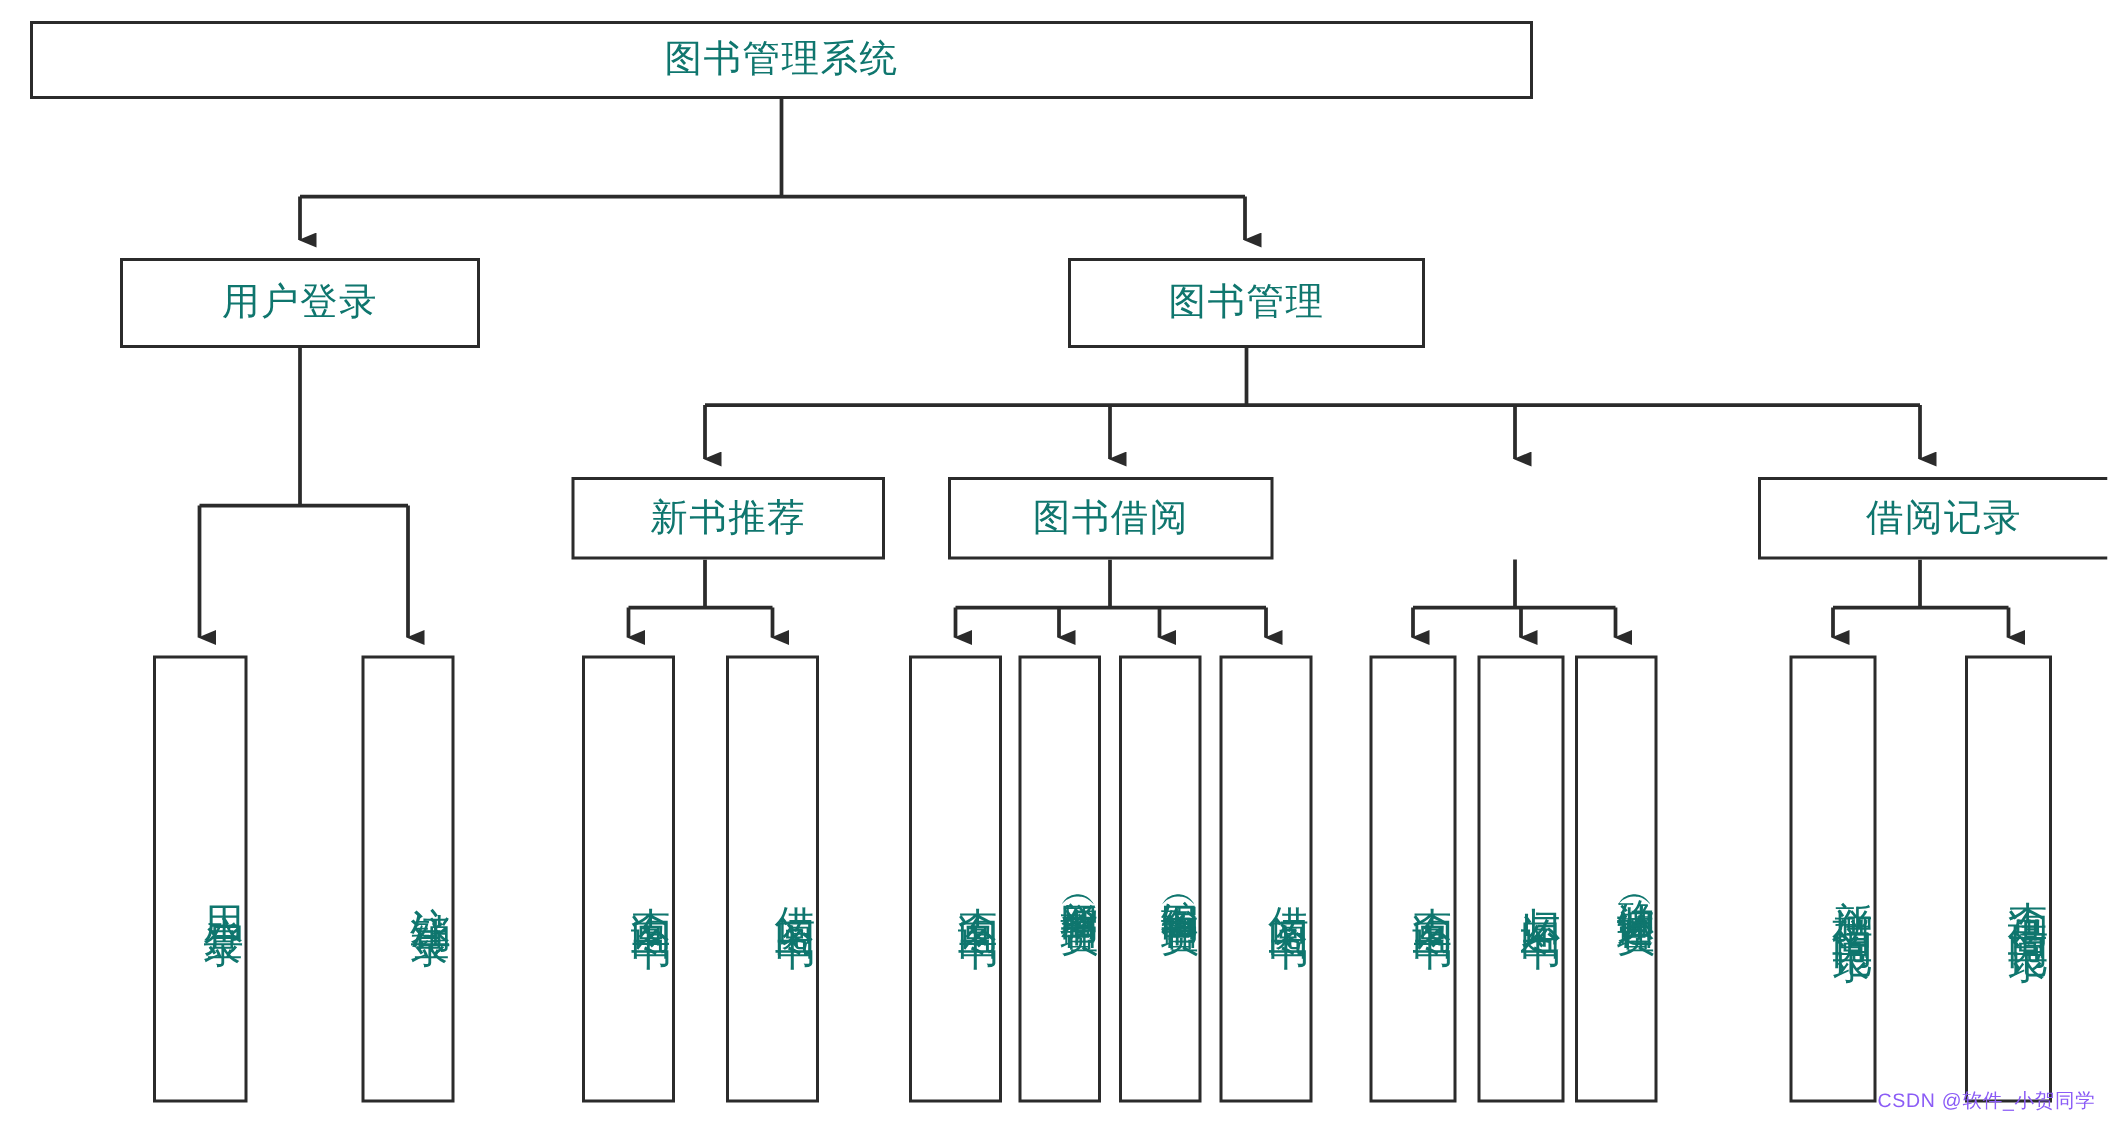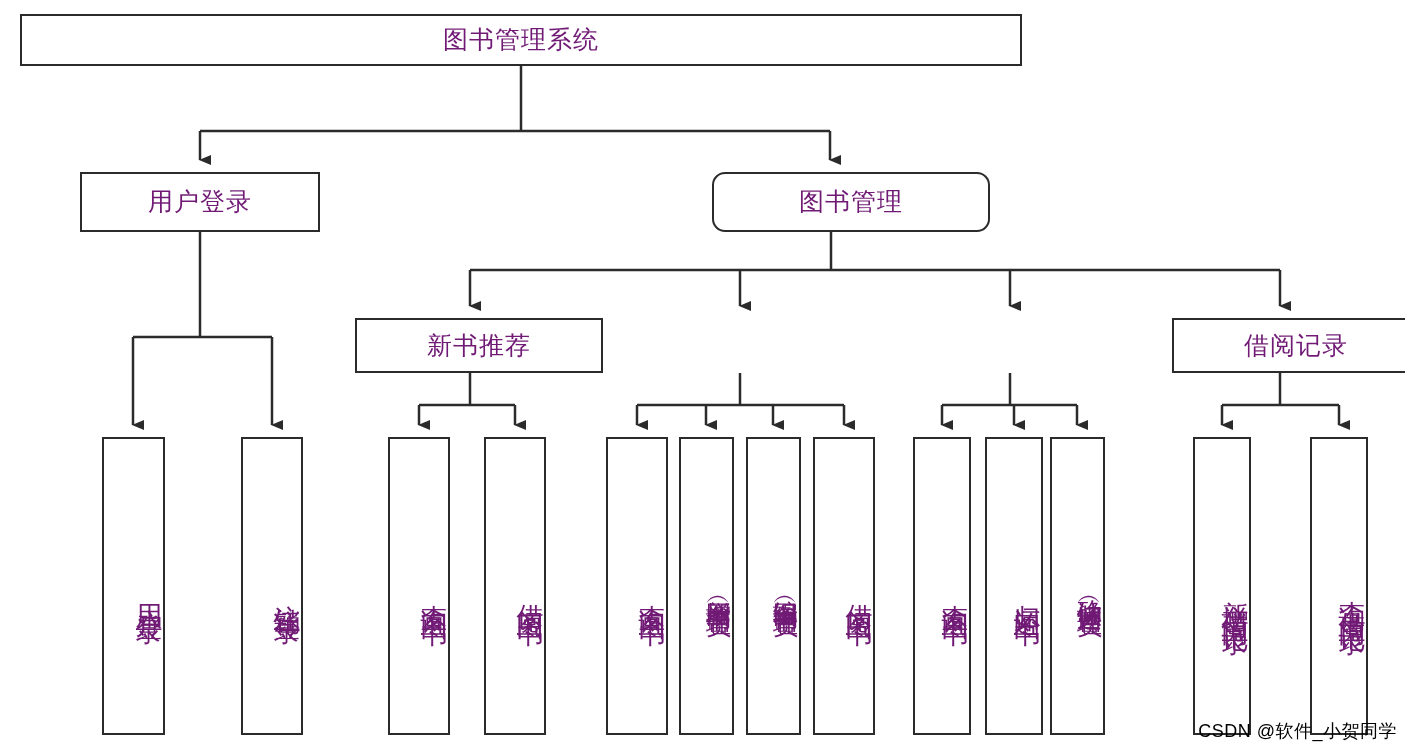--- a/index.html
+++ b/index.html
@@ -26,21 +26,21 @@
     pointer-events: none;
   }
   .node {
     position: absolute;
     box-sizing: border-box;
     border: 2.5px solid #2b2b2b;
     background: #ffffff;
     display: flex;
     align-items: center;
     justify-content: center;
-    color: #701a75;
+    color: #0f766e;
   }
   .node.horiz {
     font-size: 25px;
     line-height: 1.1;
     letter-spacing: 1px;
   }
   .node.vert {
     writing-mode: vertical-rl;
     text-orientation: upright;
     align-items: flex-start;
@@ -53,22 +53,22 @@
   .node.vert .vtext {
     writing-mode: vertical-rl;
     text-orientation: upright;
     display: block;
     white-space: nowrap;
   }
   #watermark {
     position: absolute;
     right: 8px;
     bottom: 4px;
-    font-size: 18px;
-    color: #000000;
+    font-size: 13px;
+    color: #8b5cf6;
     letter-spacing: 0.5px;
     white-space: nowrap;
   }
 </style>
 </head>
 <body>
 
 <div id="canvas">
 
   <svg id="wires" viewBox="0 0 1405 747" width="1405" height="747" xmlns="http://www.w3.org/2000/svg">
@@ -121,26 +121,29 @@
     </g>
   </svg>
 
   <div class="node horiz" style="left:20px; top:14px; width:1002px; height:52px;">
     <span>图书管理系统</span>
   </div>
 
   <div class="node horiz" style="left:80px; top:172px; width:240px; height:60px;">
     <span>用户登录</span>
   </div>
-  <div class="node horiz" style="left:712px; top:172px; width:278px; height:60px;border-radius:13px;">
+  <div class="node horiz" style="left:712px; top:172px; width:238px; height:60px;">
     <span>图书管理</span>
   </div>
 
-  <div class="node horiz" style="left:355px; top:318px; width:248px; height:55px;">
+  <div class="node horiz" style="left:381px; top:318px; width:209px; height:55px;">
     <span>新书推荐</span>
+  </div>
+  <div class="node horiz" style="left:632px; top:318px; width:217px; height:55px;">
+    <span>图书借阅</span>
   </div>
   <div class="node horiz" style="left:1172px; top:318px; width:248px; height:55px;">
     <span>借阅记录</span>
   </div>
 
   <div class="node vert" style="left:102px; top:437px; width:63px; height:298px;">
     <span class="vtext">用户登录</span>
   </div>
   <div class="node vert" style="left:241px; top:437px; width:62px; height:298px;">
     <span class="vtext">注销登录</span>

